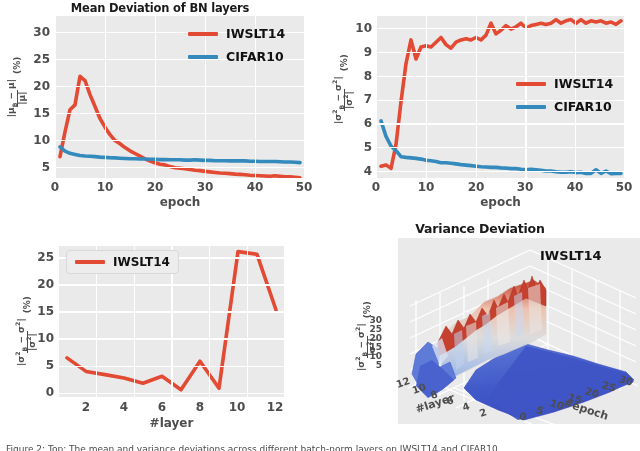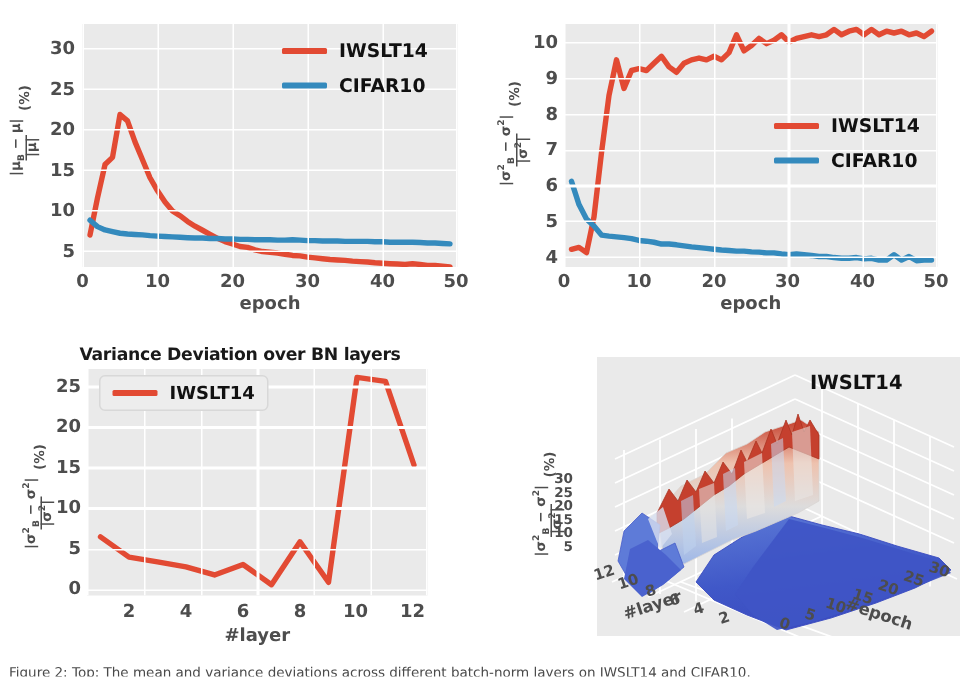--- a/index.html
+++ b/index.html
@@ -72,20 +72,21 @@
     padding:0 6px;white-space:nowrap;overflow:hidden;
   }
 </style>
 </head>
 <body>
 
 <div class="figure">
 
   <div class="panel" style="left:0px;top:0px;width:320px;height:212px;">
 
+    <div class="panel-title" style="top:1px;font-size:11.5px;">Mean Deviation of BN layers</div>
 
     <div class="ylabel-wrap" style="left:-20px;top:78px;width:74px;height:20px;font-size:9px;">
       <span class="frac">
         <span class="num">|μ<sub>B</sub> − μ|</span>
         <span class="den">|μ|</span>
       </span>
         <span class="pct">(%)</span>
     </div>
 
     <div class="axes" style="left:55px;top:16px;width:250px;height:162px;">
@@ -196,21 +197,20 @@
       </div>
       <div class="legend-row">
         <span class="legend-swatch" style="width:30px;height:4px;background:#348ABD;margin-right:8px;"></span>
         <span class="legend-text" style="font-size:12.5px;">CIFAR10</span>
       </div>
     </div>
   </div>
 
   <div class="panel" style="left:0px;top:215px;width:320px;height:236px;">
 
-    <div class="panel-title" style="top:14px;font-size:11.5px;">Variance Deviation over BN layers</div>
 
     <div class="ylabel-wrap" style="left:-21px;top:105px;width:96px;height:24px;font-size:9px;">
       <span class="frac">
         <span class="num">|σ<sup>2</sup><sub>B</sub> − σ<sup>2</sup>|</span>
         <span class="den">|σ<sup>2</sup>|</span>
       </span>
         <span class="pct">(%)</span>
     </div>
 
     <div class="axes" style="left:58px;top:31px;width:227px;height:151px;">
@@ -252,20 +252,21 @@
     <div class="legend legend-boxed" style="left:66px;top:35px;">
       <div class="legend-row">
         <span class="legend-swatch" style="width:30px;height:4px;background:#E24A33;margin-right:8px;"></span>
         <span class="legend-text" style="font-size:12px;">IWSLT14</span>
       </div>
     </div>
   </div>
 
   <div class="panel" style="left:320px;top:215px;width:320px;height:236px;">
 
+    <div class="panel-title" style="top:6px;font-size:12.5px;">Variance Deviation</div>
 
     <div class="axes" style="left:78px;top:23px;width:242px;height:186px;background:#EAEAEA;">
       <svg width="242" height="186" viewBox="0 0 242 186">
         <defs>
           <linearGradient id="ramp" x1="0" y1="1" x2="0" y2="0">
             <stop offset="0%" stop-color="#3B4CC0"></stop>
             <stop offset="35%" stop-color="#6E8FE0"></stop>
             <stop offset="55%" stop-color="#C3D5F0"></stop>
             <stop offset="68%" stop-color="#E8E4E2"></stop>
             <stop offset="82%" stop-color="#EFA98C"></stop>

